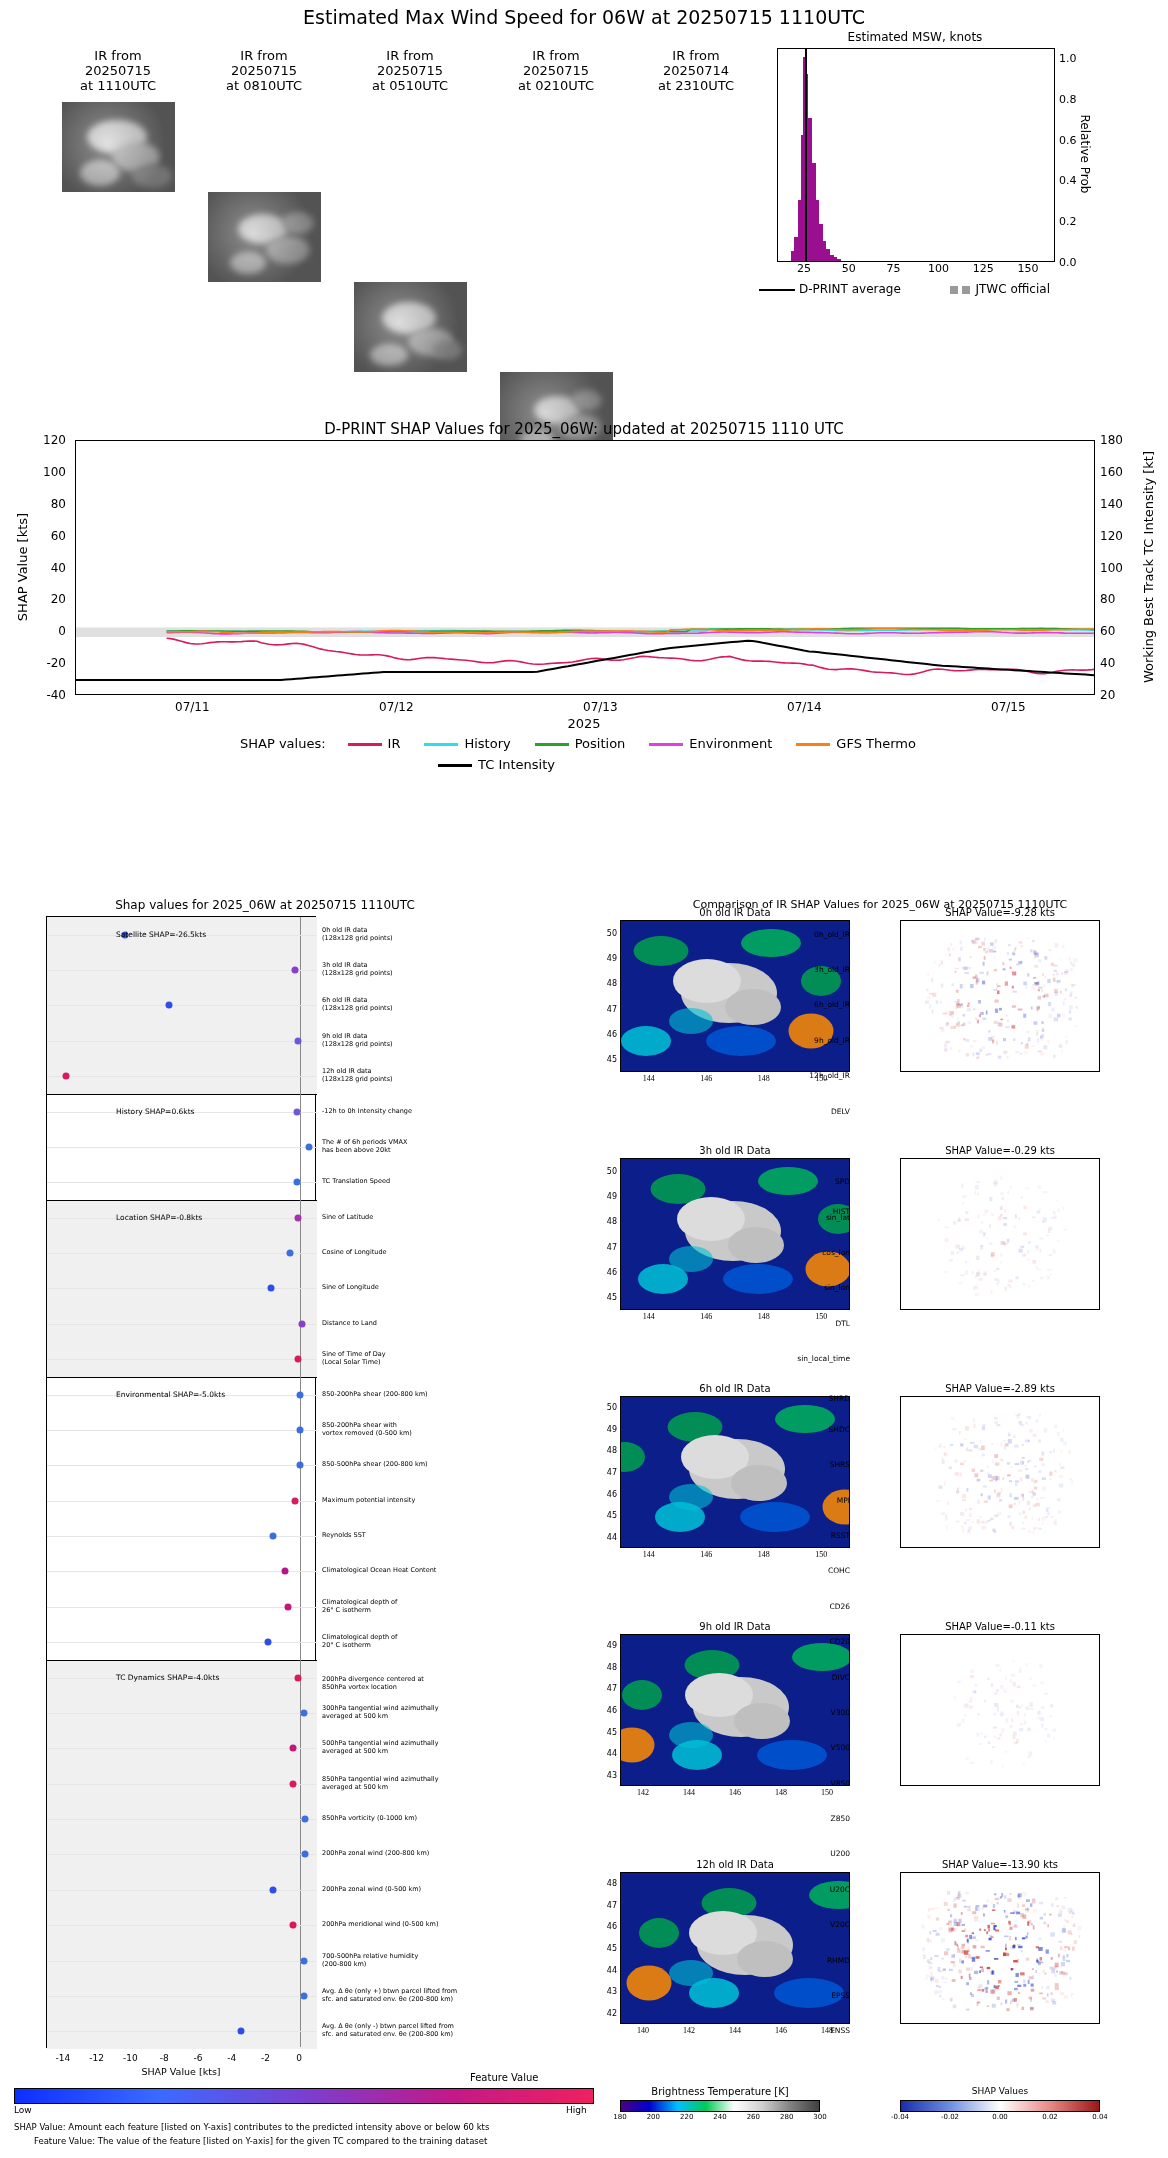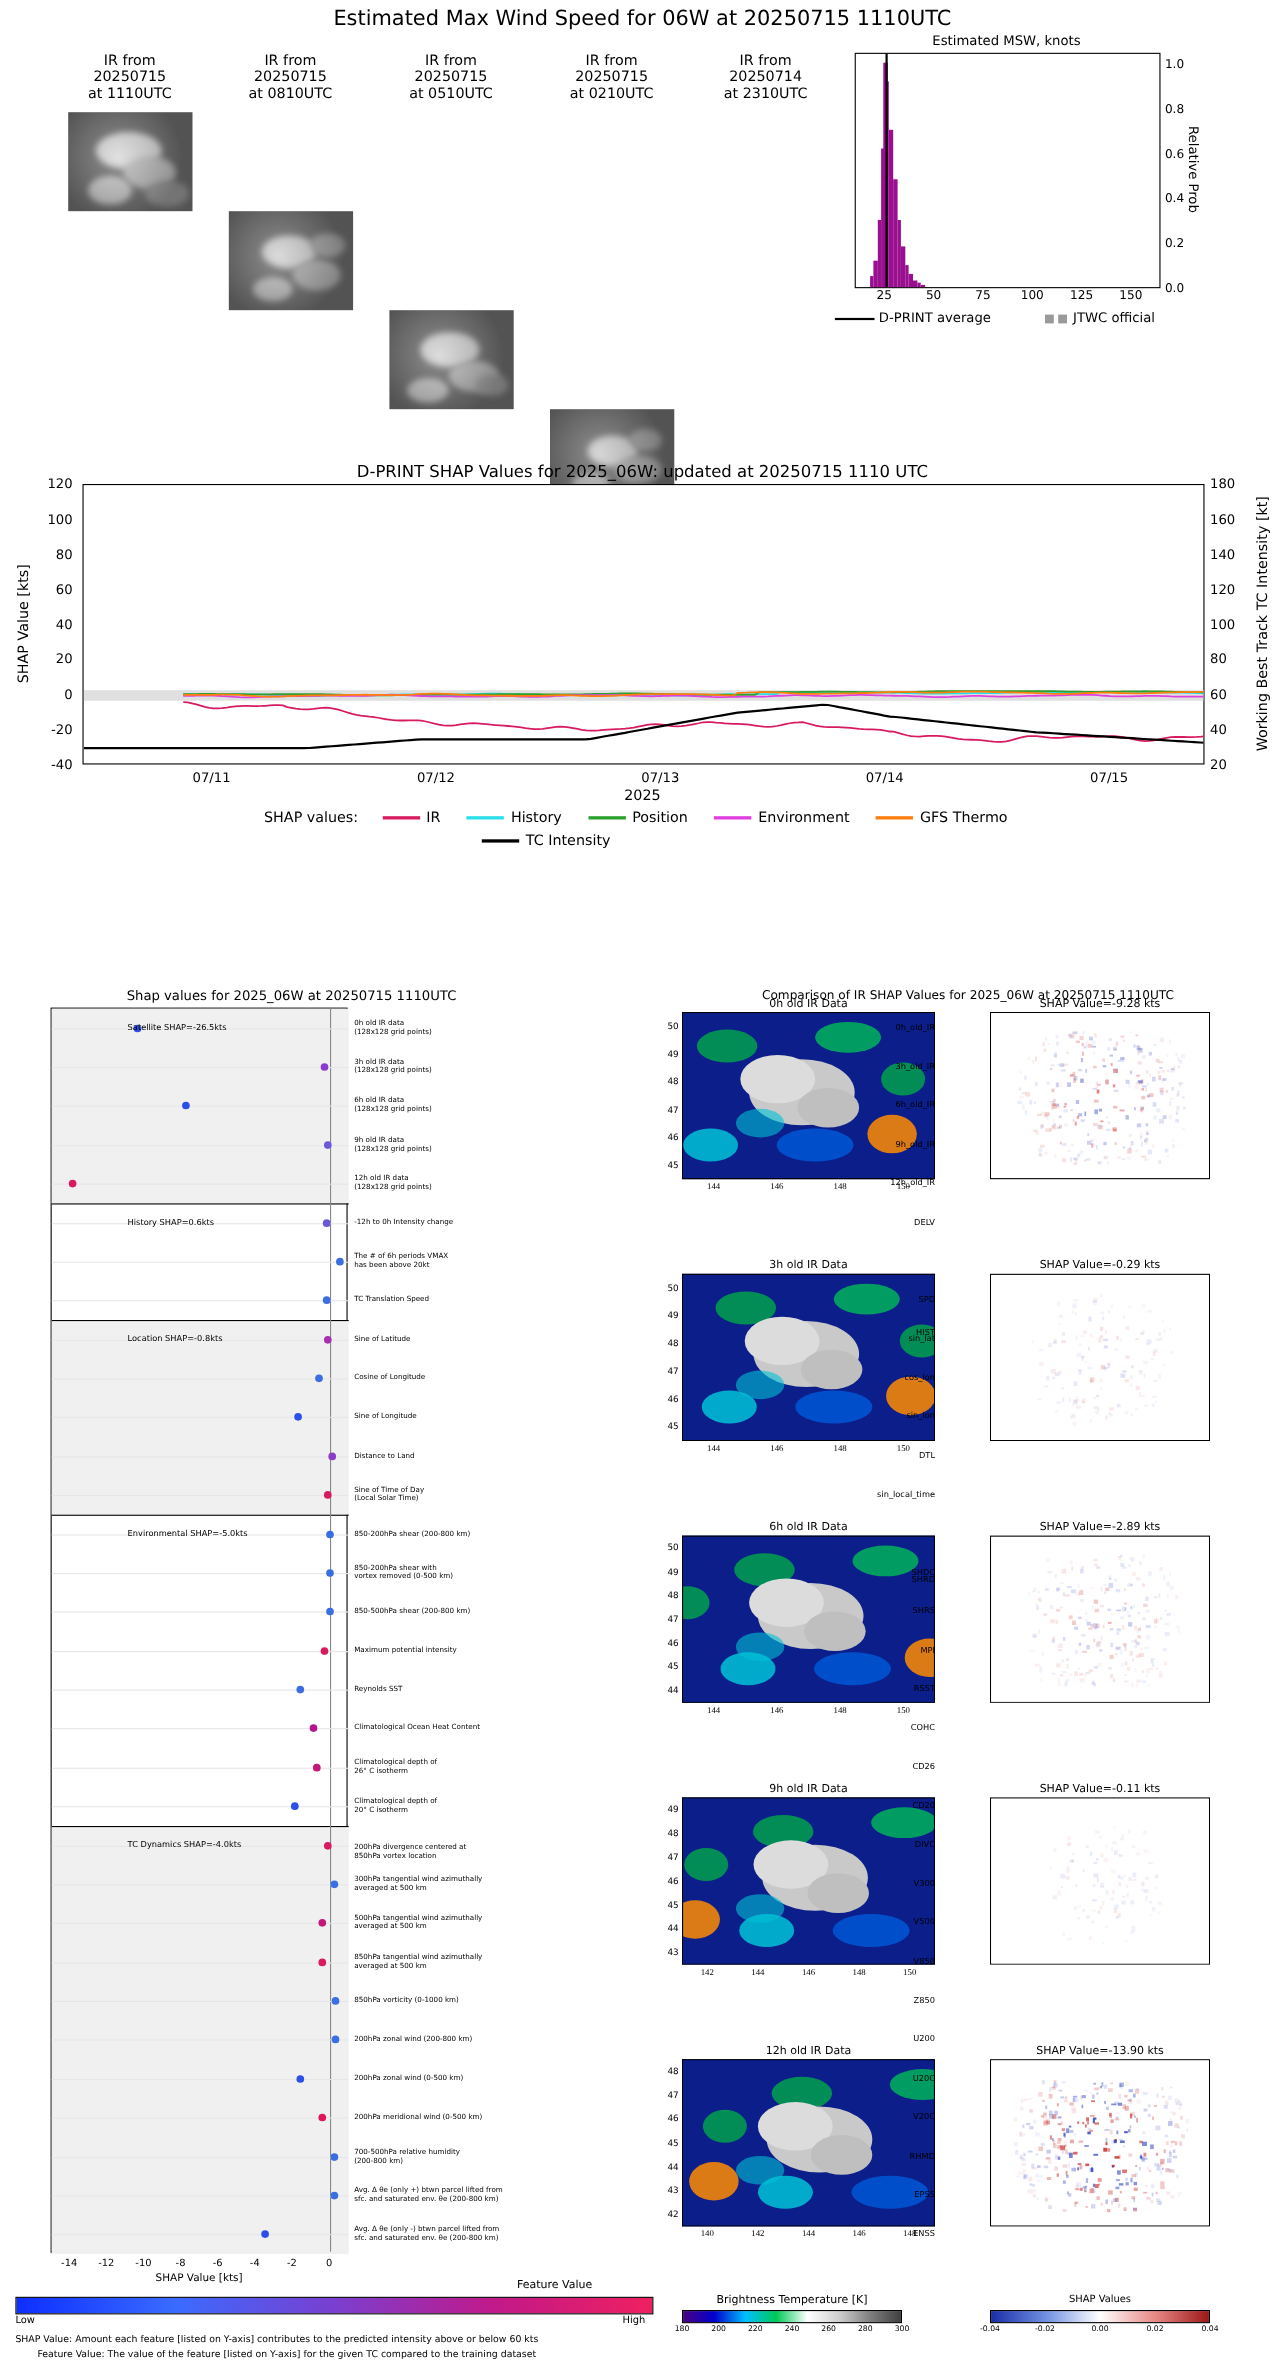--- a/index.html
+++ b/index.html
@@ -1698,21 +1698,21 @@
   </div>
 <div class="dot-ylab" style="top: 1322.81px;">DTL</div>
 <div class="dot-desc" style="top: 1322.81px;">
     <div>Distance to Land</div>
   </div>
 <div class="dot-ylab" style="top: 1358.19px;">sin_local_time</div>
 <div class="dot-desc" style="top: 1358.19px;">
     <div>Sine of Time of Day</div>
     <div>(Local Solar Time)</div>
   </div>
-<div class="dot-ylab" style="top: 1436px;">SHRD</div>
+<div class="dot-ylab" style="top: 1398px;">SHRD</div>
 <div class="dot-desc" style="top: 1393.56px;">
     <div>850-200hPa shear (200-800 km)</div>
   </div>
 <div class="dot-ylab" style="top: 1428.94px;">SHDC</div>
 <div class="dot-desc" style="top: 1428.94px;">
     <div>850-200hPa shear with</div>
     <div>vortex removed (0-500 km)</div>
   </div>
 <div class="dot-ylab" style="top: 1464.31px;">SHRS</div>
 <div class="dot-desc" style="top: 1464.31px;">

